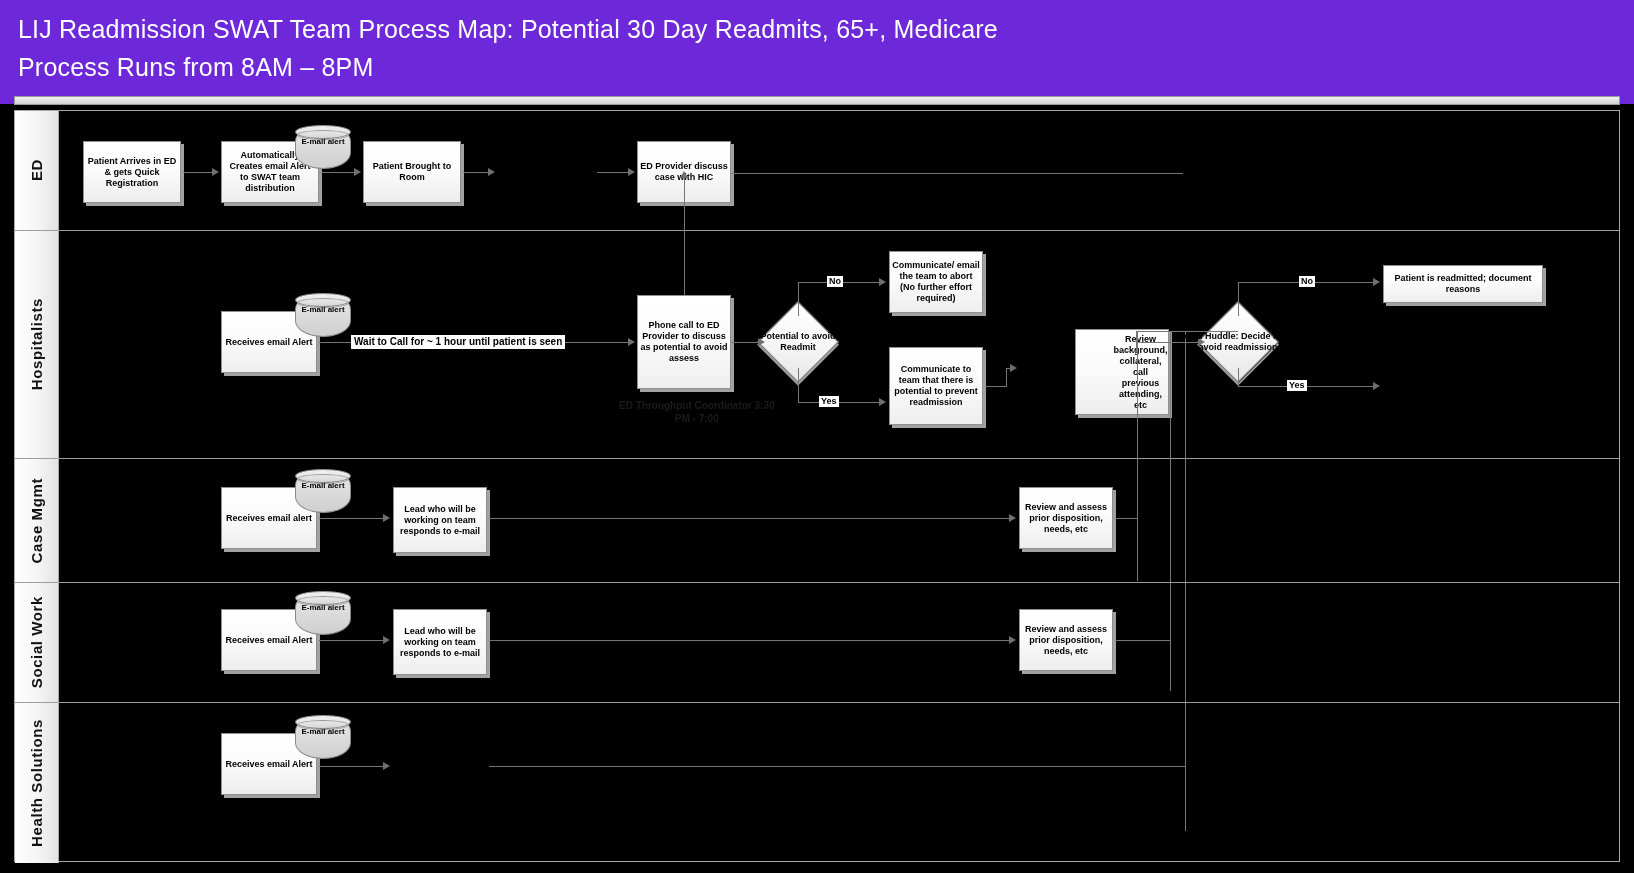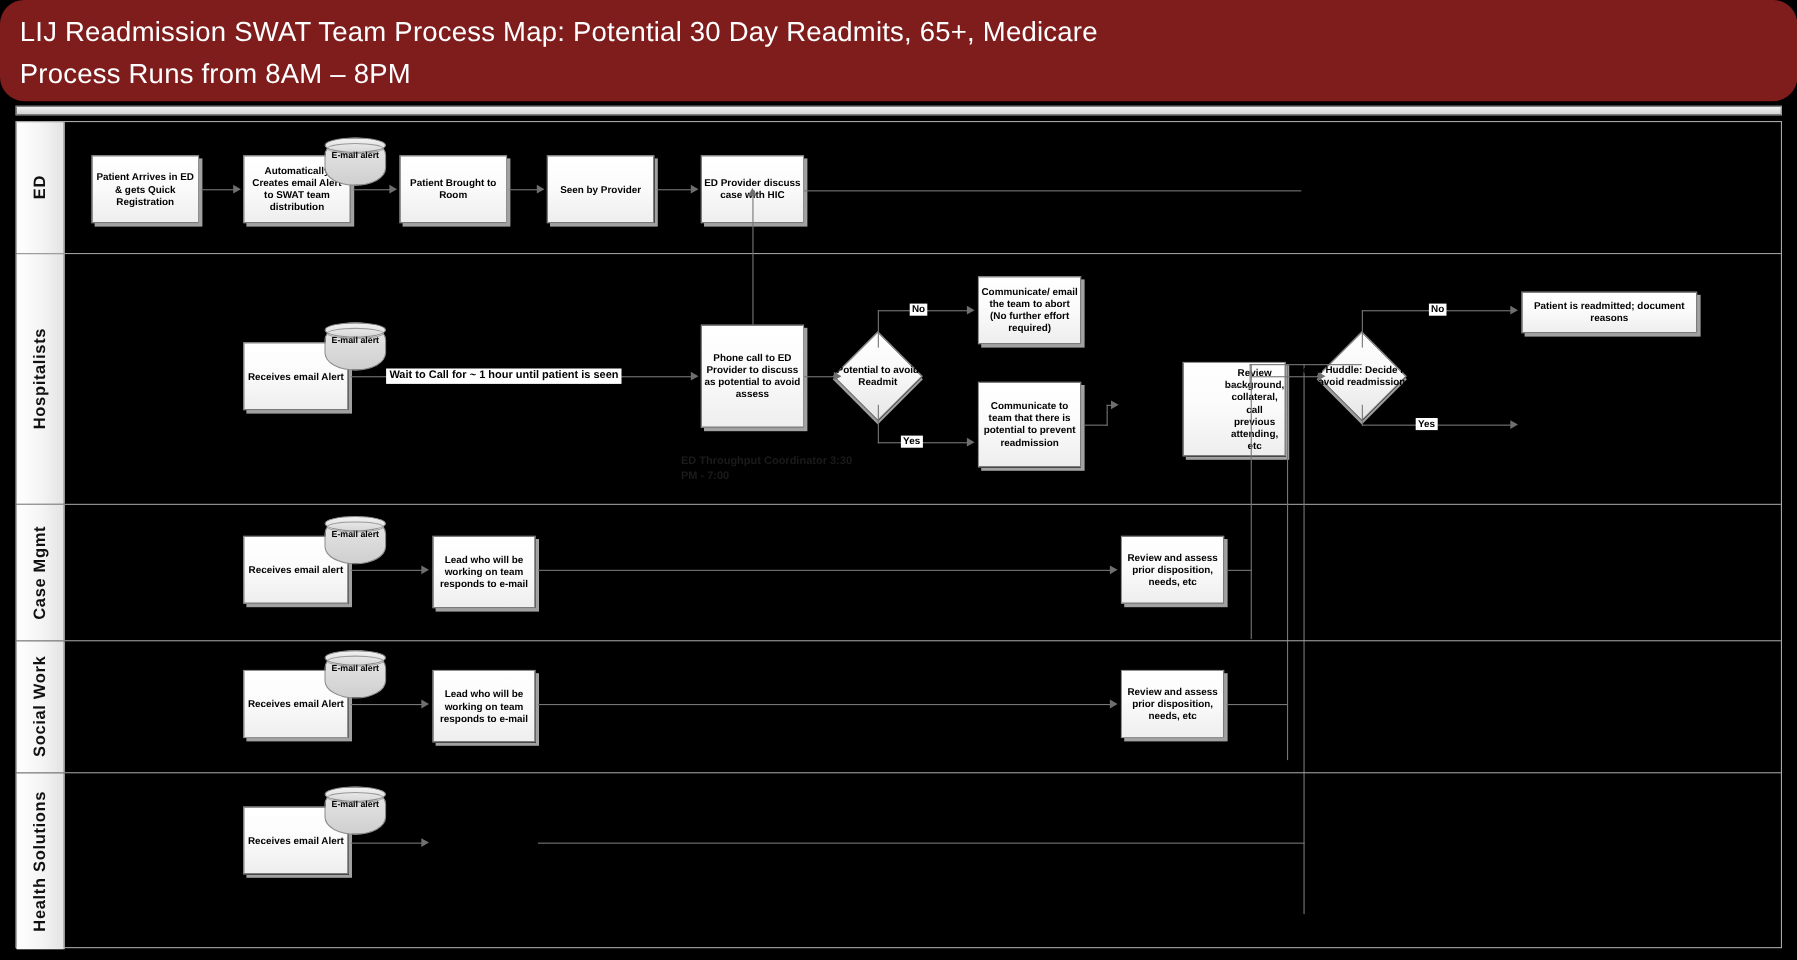--- a/index.html
+++ b/index.html
@@ -1,21 +1,21 @@
 <!DOCTYPE html>
 <html><head>
 <meta charset="utf-8">
 <style>
   html,body{margin:0;padding:0;background:#000;}
   body{font-family:"Liberation Sans",sans-serif;}
 
   #page{position:relative;width:1634px;height:873px;background:#000;overflow:hidden;}
 
   
-  #title-bar{position:absolute;left:0;top:0;width:1634px;height:92px;background:#7f1d1d;border-radius:22px;}
+  #title-bar{position:absolute;left:0;top:0;width:1634px;height:104px;background:#6d28d9;}
   #title-inner{position:absolute;left:18px;top:10px;width:1590px;}
   .title-line{color:#fff;font-size:25px;line-height:38px;letter-spacing:.2px;white-space:nowrap;}
 
   
   #title-rule{position:absolute;left:14px;top:96px;width:1606px;height:9px;
               background:linear-gradient(#f2f2f2,#d2d2d2);border:1px solid #9a9a9a;box-sizing:border-box;}
 
   
   #lane-frame{position:absolute;left:14px;top:110px;width:1606px;height:752px;
               border:1px solid #a8a8a8;box-sizing:border-box;background:#000;}
@@ -102,21 +102,20 @@
 
         <div class="db" style="left:236px;top:14px;">
           <div class="cyl"></div>
           <div class="cap"></div>
           <div class="cap2"></div>
           <div class="dbtxt">E-mail alert</div>
         </div>
 
         <div class="node" style="left:304px;top:30px;width:98px;height:62px;">Patient Brought to Room</div>
 
-        <div class="node" style="left:438px;top:30px;width:98px;height:62px;">Seen by Provider</div>
 
         <div class="node" style="left:578px;top:30px;width:94px;height:62px;">ED Provider discuss case with HIC</div>
 
         <div class="h" style="left:124px;top:61px;width:31px;"></div>
         <div class="arr-r" style="left:153px;top:57px;"></div>
 
         <div class="h" style="left:262px;top:61px;width:34px;"></div>
         <div class="arr-r" style="left:295px;top:57px;"></div>
 
         <div class="h" style="left:404px;top:61px;width:26px;"></div>
@@ -158,21 +157,21 @@
         <div class="node" style="left:1016px;top:98px;width:94px;height:86px;padding-left:39px;">Review background, collateral, call previous attending, etc</div>
 
         <div class="diamond" style="left:1150px;top:82px;width:58px;height:58px;">
           <div class="dshape"></div>
           <div class="dtxt" style="left:-38px;width:calc(100% + 76px);">Team Huddle: Decide if can avoid readmission</div>
         </div>
 
         <div class="node" style="left:1324px;top:34px;width:160px;height:38px;">Patient is readmitted; document reasons</div>
 
 
-        <div class="faint" style="left:560px;top:182px;">
+        <div class="faint" style="left:560px;top:168px;text-align:center;">
           <div>ED Throughput Coordinator 3:30</div>
           <div>PM - 7:00</div>
         </div>
 
         <div class="h" style="left:260px;top:111px;width:310px;"></div>
         <div class="arr-r" style="left:569px;top:107px;"></div>
         <div class="wide-label" style="left:292px;top:104px;">Wait to Call for ~ 1 hour until patient is seen</div>
 
         <div class="v" style="left:625px;top:-58px;height:122px;"></div>
         <div class="arr-u" style="left:621px;top:-60px;"></div>

